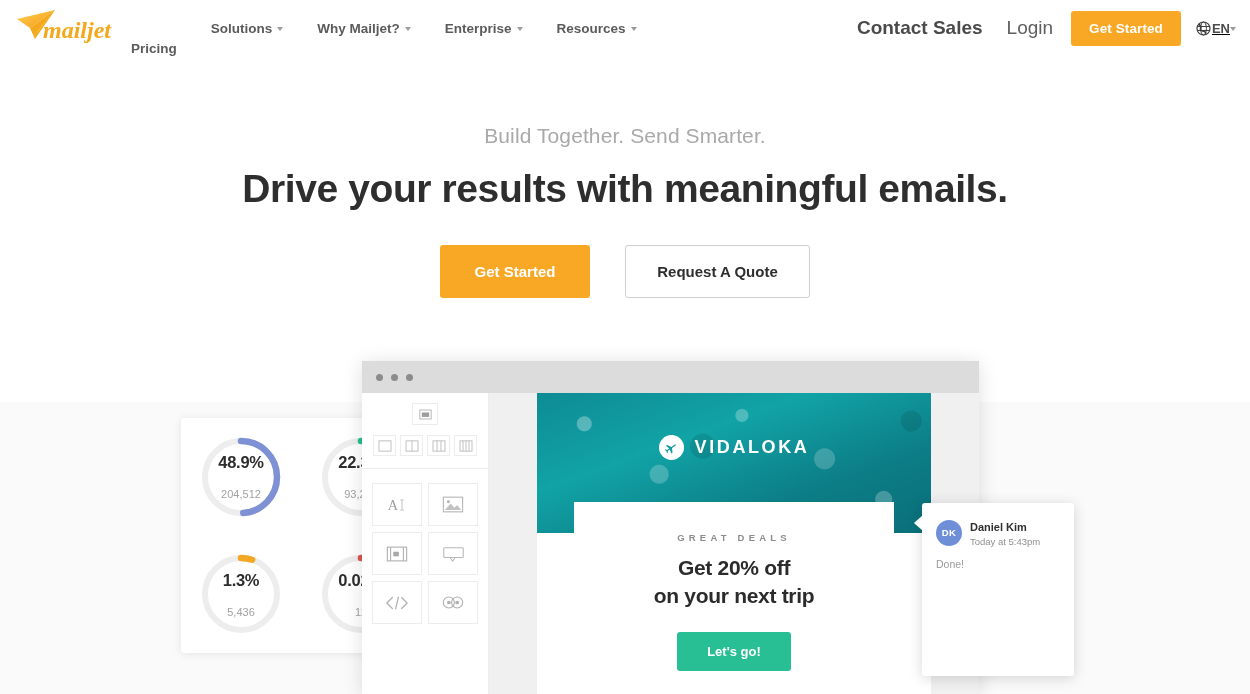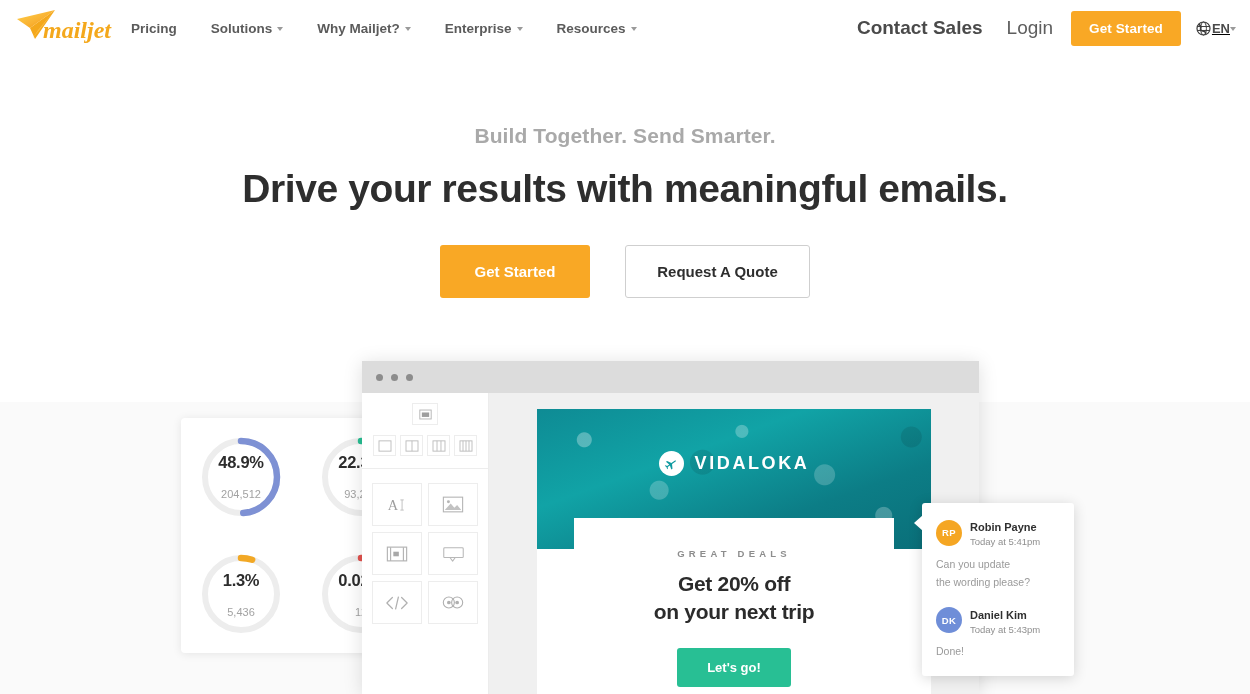--- a/index.html
+++ b/index.html
@@ -32,21 +32,21 @@
 
   .nav {
     position:absolute; left:131px; top:0; height:56px;
     display:flex; align-items:center; gap:0px;
   }
   .nav-item {
     display:flex; align-items:center; gap:5px;
     font-size:13.5px; color:#5b5b5b; font-weight:600;
     padding: 0 17px; height:56px; cursor:pointer; white-space:nowrap;
   }
-  .nav-item:first-child { padding-left: 0; }
+  .nav-item:first-child { padding-left: 0; align-items: flex-end; }
   .caret {
     width:0; height:0; border-left:3.5px solid transparent;
     border-right:3.5px solid transparent; border-top:4.5px solid #9a9a9a;
     display:inline-block; margin-top:2px;
   }
 
   .header-right {
     position:absolute; right:8px; top:0; height:56px;
     display:flex; align-items:center; gap:0;
   }
@@ -62,21 +62,21 @@
   }
   .lang {
     display:flex; align-items:center; margin-left:14px;
     padding-right:6px; cursor:pointer;text-decoration:underline;
   }
   .lang-label { font-size:13px; color:#4a4a4a; font-weight:600; }
 
   
   .hero { position:absolute; left:0; top:56px; width:1250px; text-align:center; z-index:20; }
   .hero-eyebrow {
-    font-size:21px; color:#a9a9a9; font-weight:700;
+    font-size:21px; color:#a9a9a9; font-weight:400;
     margin-top:68px; letter-spacing:.1px;
   }
   .hero-title {
     font-size:39px; color:#2e2e2e; font-weight:700;
     margin-top:19px; letter-spacing:-.4px;
   }
   .hero-cta { margin-top:34px; display:flex; justify-content:center; gap:35px; }
   .btn-primary {
     background:#f9a825; color:#ffffff; font-size:15px; font-weight:700;
     border:none; border-radius:3px; width:150px; height:53px; cursor:pointer;
@@ -128,21 +128,21 @@
     border:1px solid #ededed; background:#ffffff;
     display:flex; align-items:center; justify-content:center; cursor:pointer;
   }
   .tile-sm { width:26px; height:22px; }
   .layout-row { display:flex; gap:4px; justify-content:center; margin-bottom:12px; }
   .layout-tile { width:23px; height:21px; }
   .tool-sep { height:1px; background:#ededed; margin: 4px -10px 14px -10px; }
   .tool-grid { display:grid; grid-template-columns: 1fr 1fr; gap:6px; }
   .tile-lg { height:43px; }
 
-  .canvas { flex:1; display:flex; justify-content:center; padding-top:16px; }
+  .canvas { flex:1; display:flex; justify-content:center; padding-top:0; }
   .email {
     width:394px; background:#ffffff; position:relative; overflow:hidden;
   }
   .email-hero {
     height:140px; position:relative;
     background:
       radial-gradient(circle at 12% 22%, rgba(255,255,255,.30) 0 7px, transparent 8px),
       radial-gradient(circle at 31% 58%, rgba(255,255,255,.22) 0 9px, transparent 10px),
       radial-gradient(circle at 52% 16%, rgba(255,255,255,.26) 0 6px, transparent 7px),
       radial-gradient(circle at 73% 47%, rgba(255,255,255,.20) 0 10px, transparent 11px),
@@ -447,27 +447,20 @@
 
         </div>
       </div>
 
     </div>
   </div>
 
   <div class="comments" id="comments">
       <div class="cmt">
         <div class="cmt-head">
-          <span class="avatar" style="background: rgb(245, 166, 35);">RP</span>
-          <span><span class="cmt-name">Robin Payne</span><div class="cmt-time">Today at 5:41pm</div></span>
-        </div>
-        <div class="cmt-body">Can you update<br>the wording please?</div>
-      </div>
-      <div class="cmt">
-        <div class="cmt-head">
           <span class="avatar" style="background: rgb(111, 142, 216);">DK</span>
           <span><span class="cmt-name">Daniel Kim</span><div class="cmt-time">Today at 5:43pm</div></span>
         </div>
         <div class="cmt-body">Done!</div>
       </div>
     </div>
 
 </div>
 
 </body></html>

